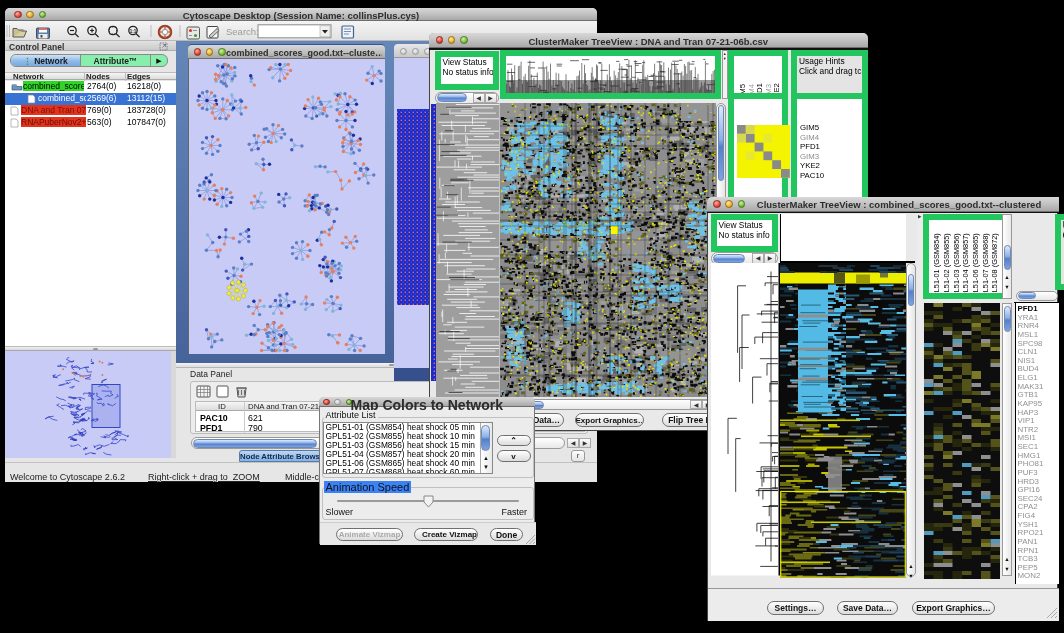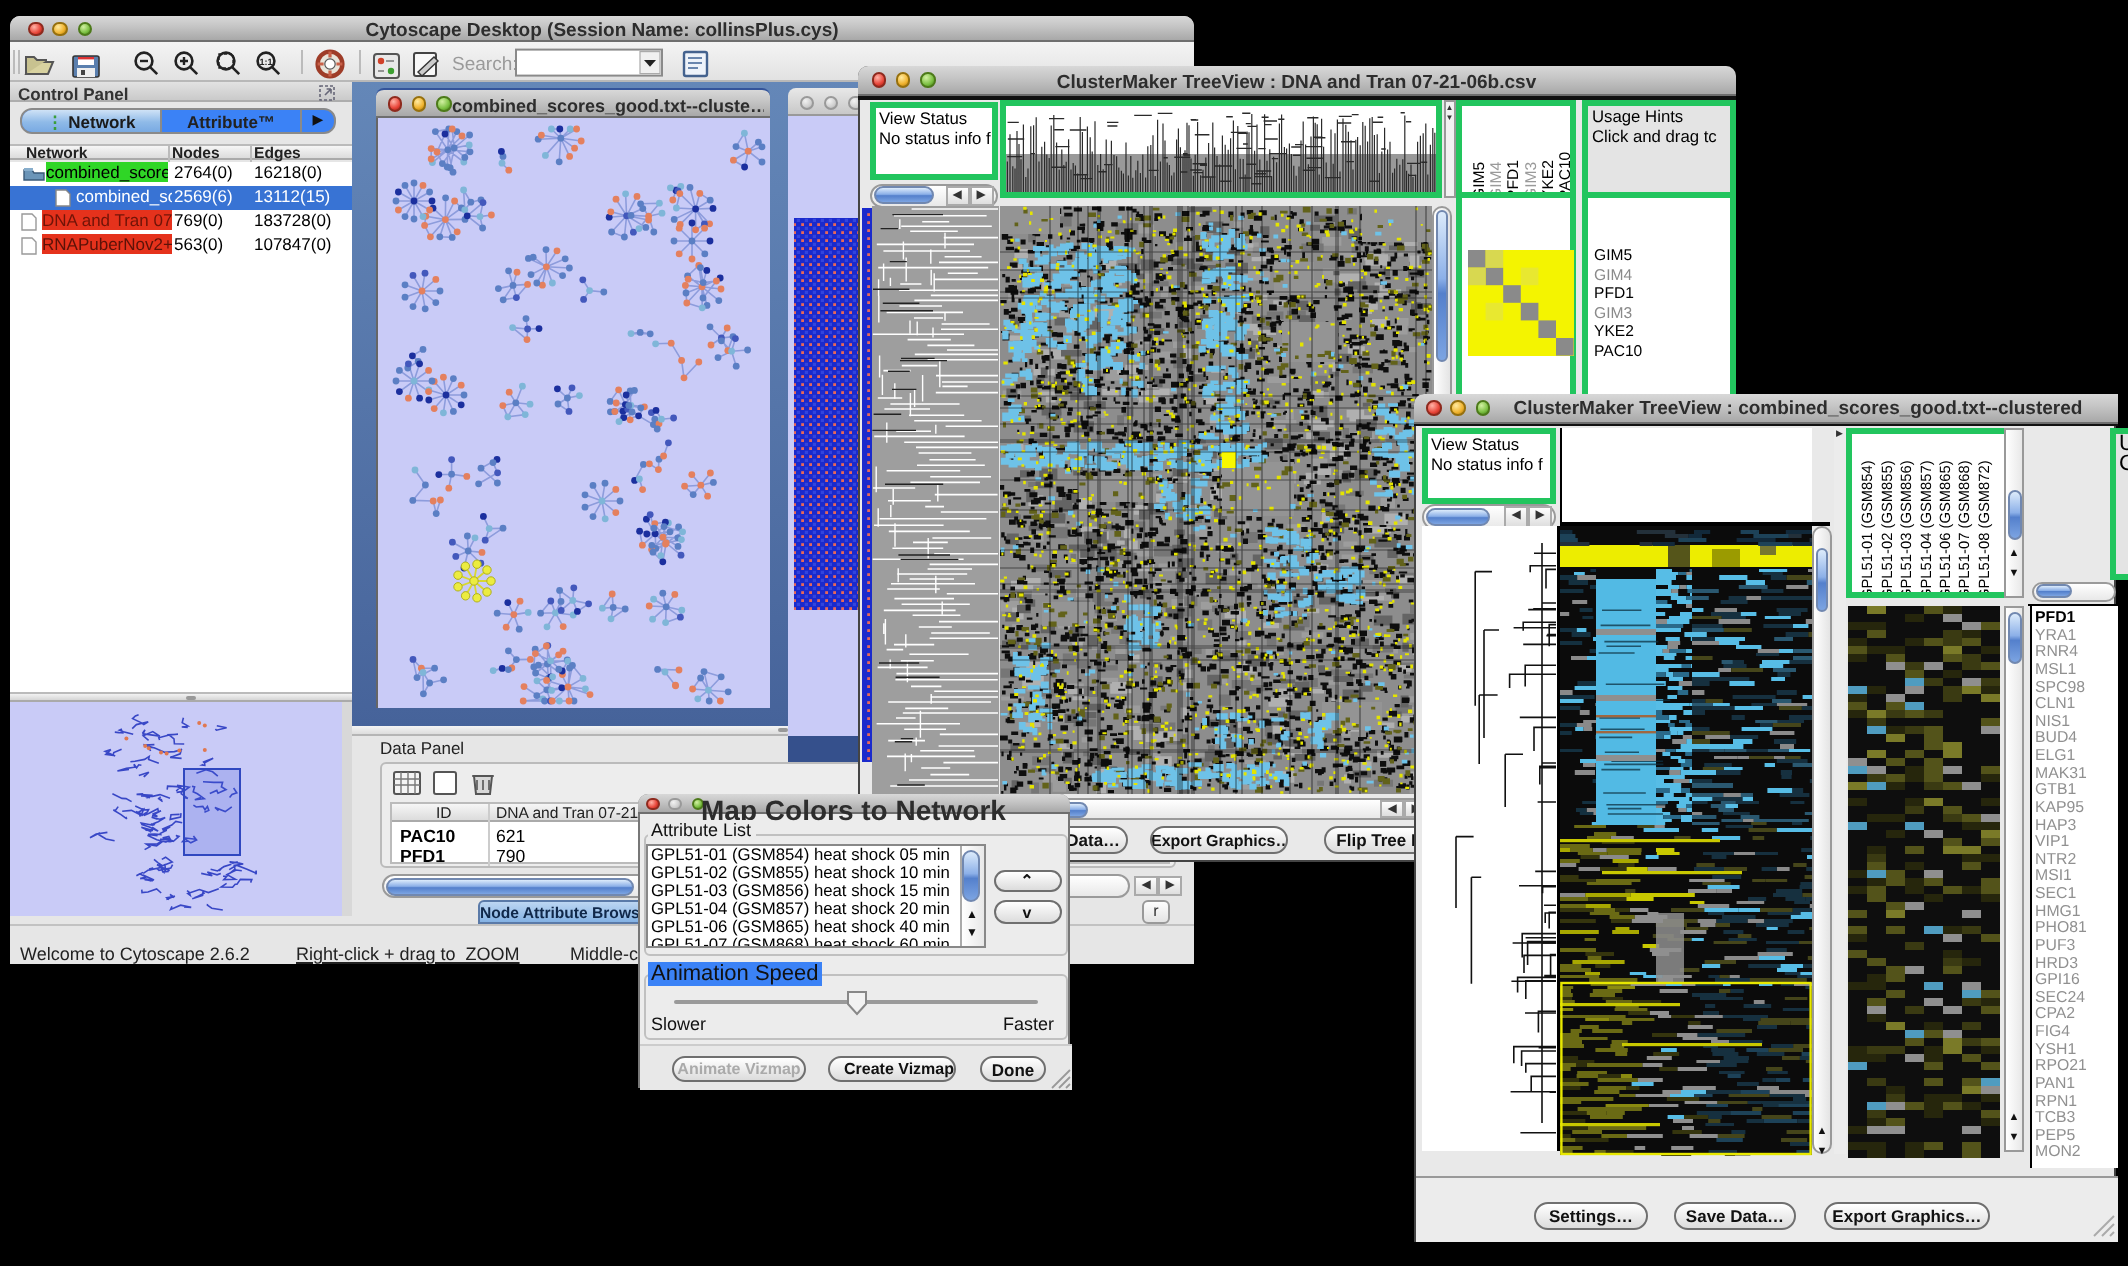--- a/index.html
+++ b/index.html
@@ -5,21 +5,21 @@
 .abs{position:absolute;}
 #stage{position:relative;width:1064px;height:633px;}
 .titlebar{position:absolute;background:linear-gradient(#d8d8d8,#c4c4c4 45%,#a8a8a8);border-bottom:1px solid #6e6e6e;border-radius:5px 5px 0 0;}
 .lights{position:absolute;display:flex;gap:4.7px;}
 .light{width:7.6px;height:7.6px;border-radius:50%;}
 .lr{background:radial-gradient(circle at 35% 30%,#ffb3a7,#e8463a 60%,#9e1f12);border:0.5px solid #8e2a1e;}
 .ly{background:radial-gradient(circle at 35% 30%,#ffeaa0,#f0b32e 60%,#a87408);border:0.5px solid #96700e;}
 .lg{background:radial-gradient(circle at 35% 30%,#d2f0a2,#7cc043 60%,#3f7d12);border:0.5px solid #4d7a1a;}
 .lgray{background:radial-gradient(circle at 35% 30%,#f2f2f2,#cfcfcf 60%,#aaa);border:0.5px solid #999;}
 .ttext{position:absolute;width:100%;text-align:center;font-weight:bold;color:#2d2d2d;}
-.panel{position:absolute;background:#fff;border:3px solid #22c55e;}
+.panel{position:absolute;background:#fff;border:6px solid #22c55e;}
 .hscroll{position:absolute;background:linear-gradient(#fff,#e8e8e8);border:1px solid #9a9a9a;border-radius:99px;}
 .aquathumb{position:absolute;border-radius:99px;background:linear-gradient(#dcebfb,#8cb0e8 45%,#5480cc 55%,#7ca4e2);border:1px solid #7188b0;}
 .sbarrows{position:absolute;display:flex;color:#333;font-size:6px;align-items:center;}
 .sbarrows span{flex:1;text-align:center;background:linear-gradient(#fdfdfd,#dedede);border:1px solid #aaa;height:100%;line-height:9px;}
 .aquabtn{position:absolute;background:linear-gradient(#ffffff,#efefef 45%,#dcdcdc);border:1.2px solid #6f6f6f;border-radius:8px;text-align:center;font-weight:bold;color:#111;white-space:nowrap;overflow:hidden;}
 .gtext{color:#8a8a8a;}
 </style></head><body>
 <div id="stage">
 
 <div class="abs" style="left:5px;top:8px;width:592px;height:474px;background:#e8e8e8;border-radius:5px 5px 0 0;">
@@ -84,21 +84,21 @@
 
   <div class="abs" style="left:0;top:33px;width:171px;height:10px;background:linear-gradient(#e2e2e2,#cacaca);border-bottom:1px solid #adadad;">
     <span style="position:absolute;left:4px;top:0.5px;font-size:8.5px;font-weight:bold;color:#333;">Control Panel</span>
     <svg width="10" height="9" style="position:absolute;left:154px;top:0.5px;">
           <rect x="1" y="1" width="7" height="7" fill="none" stroke="#667" stroke-width="0.8" stroke-dasharray="1.5 1"></rect>
           <path d="M3.5 5.5L6.5 2.5M6.5 2.5h-2.2M6.5 2.5v2.2" stroke="#667" stroke-width="0.8" fill="none"></path>
         </svg>
   </div>
 
   <div class="abs" style="left:0;top:43px;width:171px;height:411px;background:#e6e6e6;">
-    <div class="abs" style="left:5px;top:3px;width:158px;height:12.5px;border:1px solid #8a8a8a;border-radius:6px;background:#3b82f6;overflow:hidden;display:flex;">
+    <div class="abs" style="left:5px;top:3px;width:158px;height:12.5px;border:1px solid #8a8a8a;border-radius:6px;background:#86efac;overflow:hidden;display:flex;">
       <div style="width:70px;background:linear-gradient(#cfe2f6,#8fbae8 55%,#79aae2);border-right:1px solid #8a8a8a;text-align:center;font-size:8.5px;font-weight:bold;color:#1a1a1a;line-height:12px;white-space:nowrap;overflow:hidden;"><span style="color:#3a9e3a;">⋮</span> Network</div>
       <div style="width:70px;text-align:center;font-size:8.5px;font-weight:bold;color:#222;line-height:12px;border-right:1px solid #8a8a8a;white-space:nowrap;overflow:hidden;">Attribute™</div>
       <div style="flex:1;text-align:center;font-size:7px;line-height:12px;color:#111;">▶</div>
     </div>
     <div class="abs" style="left:0;top:20.5px;width:171px;height:8px;background:linear-gradient(#f6f6f6,#dcdcdc);border-top:1px solid #bbb;border-bottom:1px solid #aaa;font-size:7.8px;font-weight:bold;color:#222;">
       <span style="position:absolute;left:8px;top:-0.5px;">Network</span>
       <span style="position:absolute;left:81px;top:-0.5px;">Nodes</span>
       <span style="position:absolute;left:122px;top:-0.5px;">Edges</span>
       <div class="abs" style="left:79px;top:0;width:1px;height:8px;background:#bbb;"></div>
       <div class="abs" style="left:120px;top:0;width:1px;height:8px;background:#bbb;"></div>

